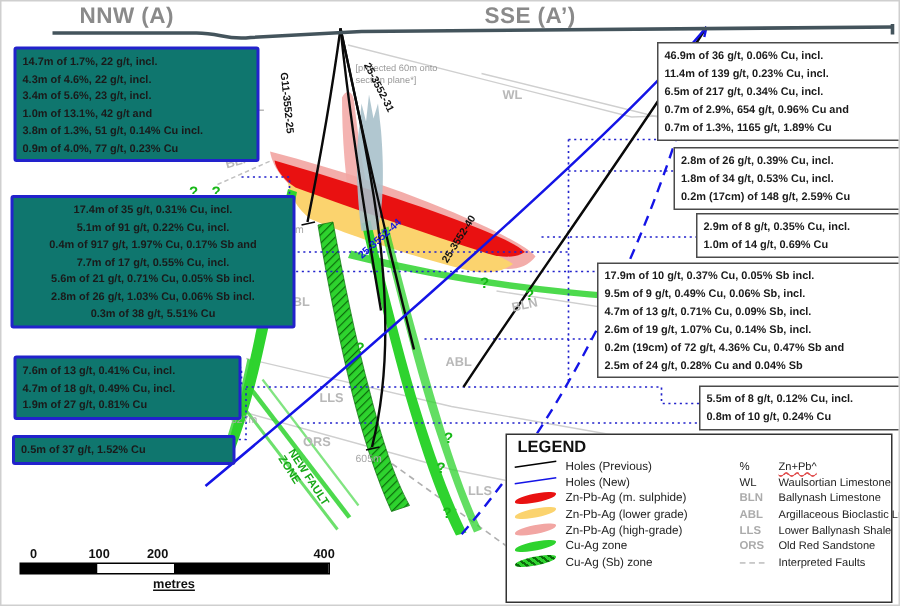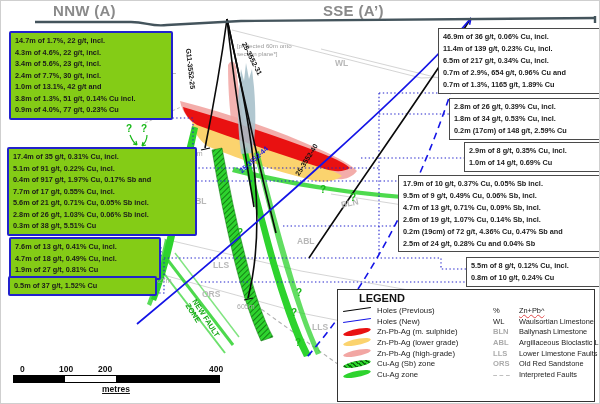--- a/index.html
+++ b/index.html
@@ -4,26 +4,26 @@
 <style>
   html,body{margin:0;padding:0;background:#e9e9e9;font-family:"Liberation Sans",sans-serif;}
   #fig{position:relative;width:600px;height:404px;background:#ffffff;overflow:hidden;
        border:1px solid #cfcfcf;box-sizing:border-box;}
   #layer-svg{position:absolute;left:0;top:0;z-index:1;}
   .title{position:absolute;z-index:2;font-size:15px;font-weight:bold;color:#8a8a8a;letter-spacing:.3px;}
   #title-left{left:52px;top:1px;}
   #title-right{left:322px;top:1px;}
   .abox{position:absolute;z-index:4;padding:2px 4px;font-size:7.3px;font-weight:600;
         color:#1a1a1a;line-height:11.5px;white-space:nowrap;}
-  .ybox{background:#84cc16;border:2px solid #2222CC;border-radius:2px;}
+  .ybox{background:#0f766e;border:2px solid #2222CC;border-radius:2px;}
   .wbox{background:#ffffff;border:1.3px solid #4a4a4a;line-height:11.9px;}
   #ybox1{left:8px;top:30px;width:152px;}
-  #ybox2{left:6px;top:146px;width:178px;}
+  #ybox2{left:6px;top:129px;width:178px;text-align:center;}
   #ybox3{left:8px;top:236px;width:140px;}
-  #ybox4{left:7px;top:275px;width:137px;}
+  #ybox4{left:7px;top:289px;width:137px;}
   #wbox1{left:437px;top:27px;width:157px;}
   #wbox2{left:448px;top:97px;width:147px;}
   #wbox3{left:463px;top:141px;width:131px;}
   #wbox4{left:397px;top:174px;width:199px;}
   #wbox5{left:465px;top:256px;width:130px;}
   .unit{position:absolute;z-index:2;font-size:8.5px;font-weight:bold;color:#b8b8b8;white-space:nowrap;}
   .depth{position:absolute;z-index:2;font-size:7px;color:#a8a8a8;white-space:nowrap;}
   .holelbl{position:absolute;z-index:3;font-size:7px;font-weight:bold;color:#111;
            white-space:nowrap;transform-origin:0 0;}
   .holelbl.blue{color:#1414E6;}
@@ -36,21 +36,21 @@
   #scalebar{position:absolute;z-index:4;left:10px;top:363px;width:214px;height:36px;}
   #scalebar .tick{position:absolute;top:0;font-size:8.5px;font-weight:bold;color:#111;}
   #sb-bar{position:absolute;left:2px;top:11px;width:205px;height:6px;border:1px solid #000;
           display:flex;box-sizing:content-box;}
   #sb-bar .seg{height:100%;}
   #sb-unit{position:absolute;left:0;top:20px;width:210px;text-align:center;
            font-size:8.5px;font-weight:bold;color:#111;text-decoration:underline;}
   
   #legend{position:absolute;z-index:5;left:336px;top:288px;width:258px;height:113px;
           background:#fff;border:1.4px solid #333;box-sizing:border-box;padding:2px 5px;}
-  #legend-title{font-size:11px;font-weight:bold;color:#111;margin:0 0 1px 16px;}
+  #legend-title{font-size:11px;font-weight:bold;color:#111;margin:0 0 1px 2px;}
   #legend-cols{display:flex;}
   .lg-col{display:flex;flex-direction:column;}
   #lg-left{width:152px;}
   #lg-right{width:96px;}
   .lg-row{display:flex;align-items:center;height:10.7px;}
   .lg-row .lbl{font-size:7.8px;color:#222;white-space:nowrap;}
   .sw{width:28px;height:8px;margin-right:6px;flex:none;position:relative;}
   .sw[data-swatch="hole-previous-line"]::after,
   .sw[data-swatch="hole-new-line"]::after,
   .sw[data-swatch="hole-progress-dash"]::after{content:"";position:absolute;left:0;right:0;top:3px;}
@@ -163,21 +163,20 @@
 
   <div id="proj-note">
     <div>[projected 60m onto</div>
     <div>section plane*]</div>
   </div>
 
   <div class="abox ybox" id="ybox1">
       <div class="aline">14.7m of 1.7%, 22 g/t, incl.</div>
       <div class="aline">4.3m of 4.6%, 22 g/t, incl.</div>
       <div class="aline">3.4m of 5.6%, 23 g/t, incl.</div>
-      <div class="aline">2.4m of 7.7%, 30 g/t, incl.</div>
       <div class="aline">1.0m of 13.1%, 42 g/t and</div>
       <div class="aline">3.8m of 1.3%, 51 g/t, 0.14% Cu incl.</div>
       <div class="aline">0.9m of 4.0%, 77 g/t, 0.23% Cu</div>
     </div>
   <div class="abox ybox" id="ybox2">
       <div class="aline">17.4m of 35 g/t, 0.31% Cu, incl.</div>
       <div class="aline">5.1m of 91 g/t, 0.22% Cu, incl.</div>
       <div class="aline">0.4m of 917 g/t, 1.97% Cu, 0.17% Sb and</div>
       <div class="aline">7.7m of 17 g/t, 0.55% Cu, incl.</div>
       <div class="aline">5.6m of 21 g/t, 0.71% Cu, 0.05% Sb incl.</div>
@@ -286,48 +285,48 @@
         </div>
           <div class="lg-row">
           <span class="sw" data-swatch="zone-yellow"></span>
           <span class="lbl">Zn-Pb-Ag (lower grade)</span>
         </div>
           <div class="lg-row">
           <span class="sw" data-swatch="zone-pink"></span>
           <span class="lbl">Zn-Pb-Ag (high-grade)</span>
         </div>
           <div class="lg-row">
+          <span class="sw" data-swatch="zone-green"></span>
+          <span class="lbl">Cu-Ag zone</span>
+        </div>
+          <div class="lg-row">
           <span class="sw" data-swatch="zone-green-hatch"></span>
           <span class="lbl">Cu-Ag (Sb) zone</span>
         </div>
-          <div class="lg-row">
-          <span class="sw" data-swatch="zone-green"></span>
-          <span class="lbl">Cu-Ag zone</span>
-        </div>
         </div>
       <div class="lg-col" id="lg-right">
           <div class="lg-row">
           <span class="code">%</span>
           <span class="nm">Zn+Pb^</span>
         </div>
           <div class="lg-row">
           <span class="code">WL</span>
           <span class="nm">Waulsortian Limestone</span>
         </div>
           <div class="lg-row">
           <span class="code">BLN</span>
           <span class="nm">Ballynash Limestone</span>
         </div>
           <div class="lg-row">
           <span class="code">ABL</span>
           <span class="nm">Argillaceous Bioclastic Lm.</span>
         </div>
           <div class="lg-row">
           <span class="code">LLS</span>
-          <span class="nm">Lower Limestone Faults</span>
+          <span class="nm">Lower Ballynash Shale</span>
         </div>
           <div class="lg-row">
           <span class="code">ORS</span>
           <span class="nm">Old Red Sandstone</span>
         </div>
           <div class="lg-row">
           <span class="code">– – –</span>
           <span class="nm">Interpreted Faults</span>
         </div>
         </div>

